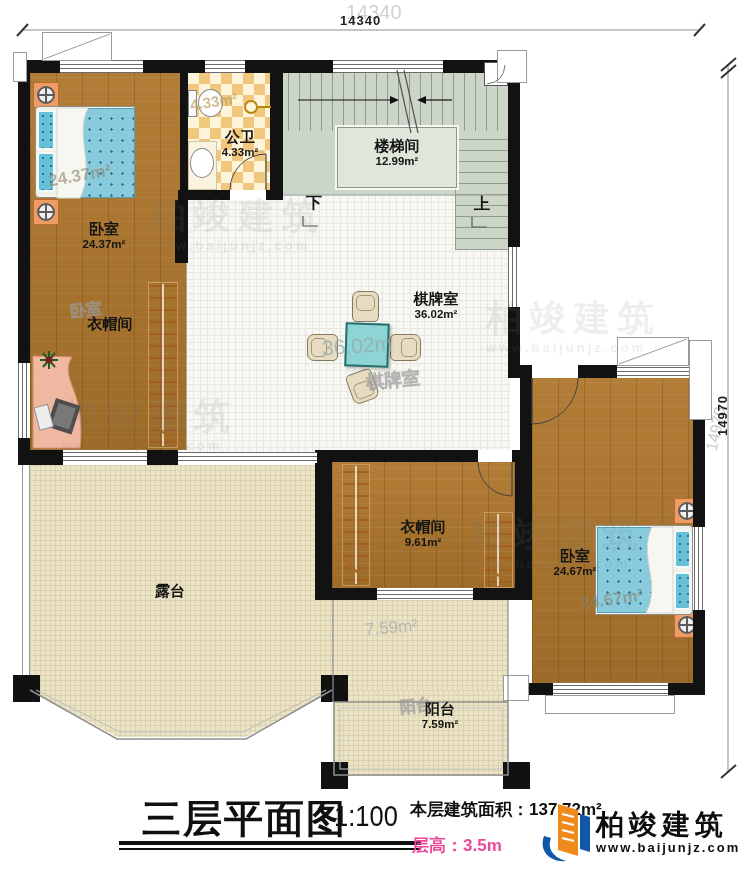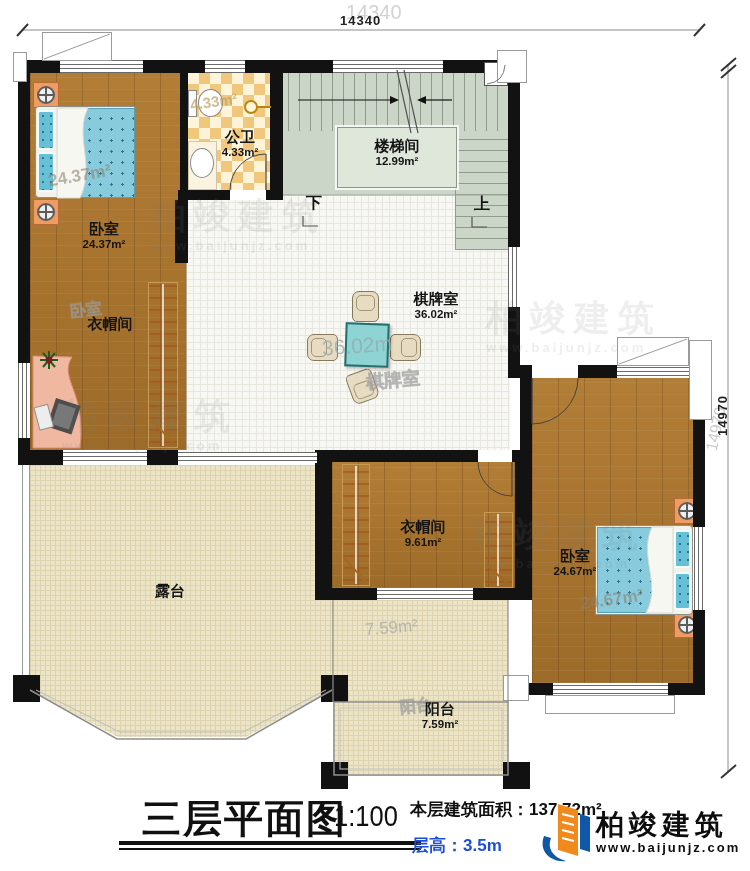--- a/index.html
+++ b/index.html
@@ -60,21 +60,21 @@
   .ghost.outline{color:rgba(175,175,175,.38);-webkit-text-stroke:.8px rgba(150,150,150,.55);}
   .wm{position:absolute;color:rgba(120,120,120,.13);font-weight:bold;white-space:nowrap;text-align:left;pointer-events:none;}
   .wm .big{font-size:36px;letter-spacing:8px;display:block;line-height:1;}
   .wm .small{font-size:13px;letter-spacing:3px;display:block;margin-top:4px;}
   
   .tb-title{position:absolute;left:142px;top:792px;font-size:39px;font-weight:bold;color:#101010;letter-spacing:2px;}
   .tb-scale{position:absolute;left:334px;top:799px;font-size:30px;color:#101010;transform:scaleX(.85);transform-origin:left;}
   .tb-line1{position:absolute;left:119px;top:841px;width:302px;height:4px;background:#101010;}
   .tb-line2{position:absolute;left:119px;top:848px;width:302px;height:1.5px;background:#101010;}
   .tb-area{position:absolute;left:410px;top:798px;font-size:17px;font-weight:bold;color:#101010;}
-  .tb-height{position:absolute;left:412px;top:834px;font-size:17px;font-weight:bold;color:#1d4ed8;}
+  .tb-height{position:absolute;left:412px;top:834px;font-size:17px;font-weight:bold;color:#ec4899;}
   .brand-name{position:absolute;left:596px;top:806px;font-size:28px;font-weight:bold;color:#0d0d0d;letter-spacing:5px;}
   .brand-url{position:absolute;left:596px;top:840px;font-size:13px;font-weight:bold;color:#0d0d0d;letter-spacing:2px;}
   svg.overlay{position:absolute;left:0;top:0;pointer-events:none;}
 </style>
 </head>
 <body>
 
 <div id="canvas">
 
   <div class="wood" style="left:30px;top:73px;width:156px;height:377px;"></div>

